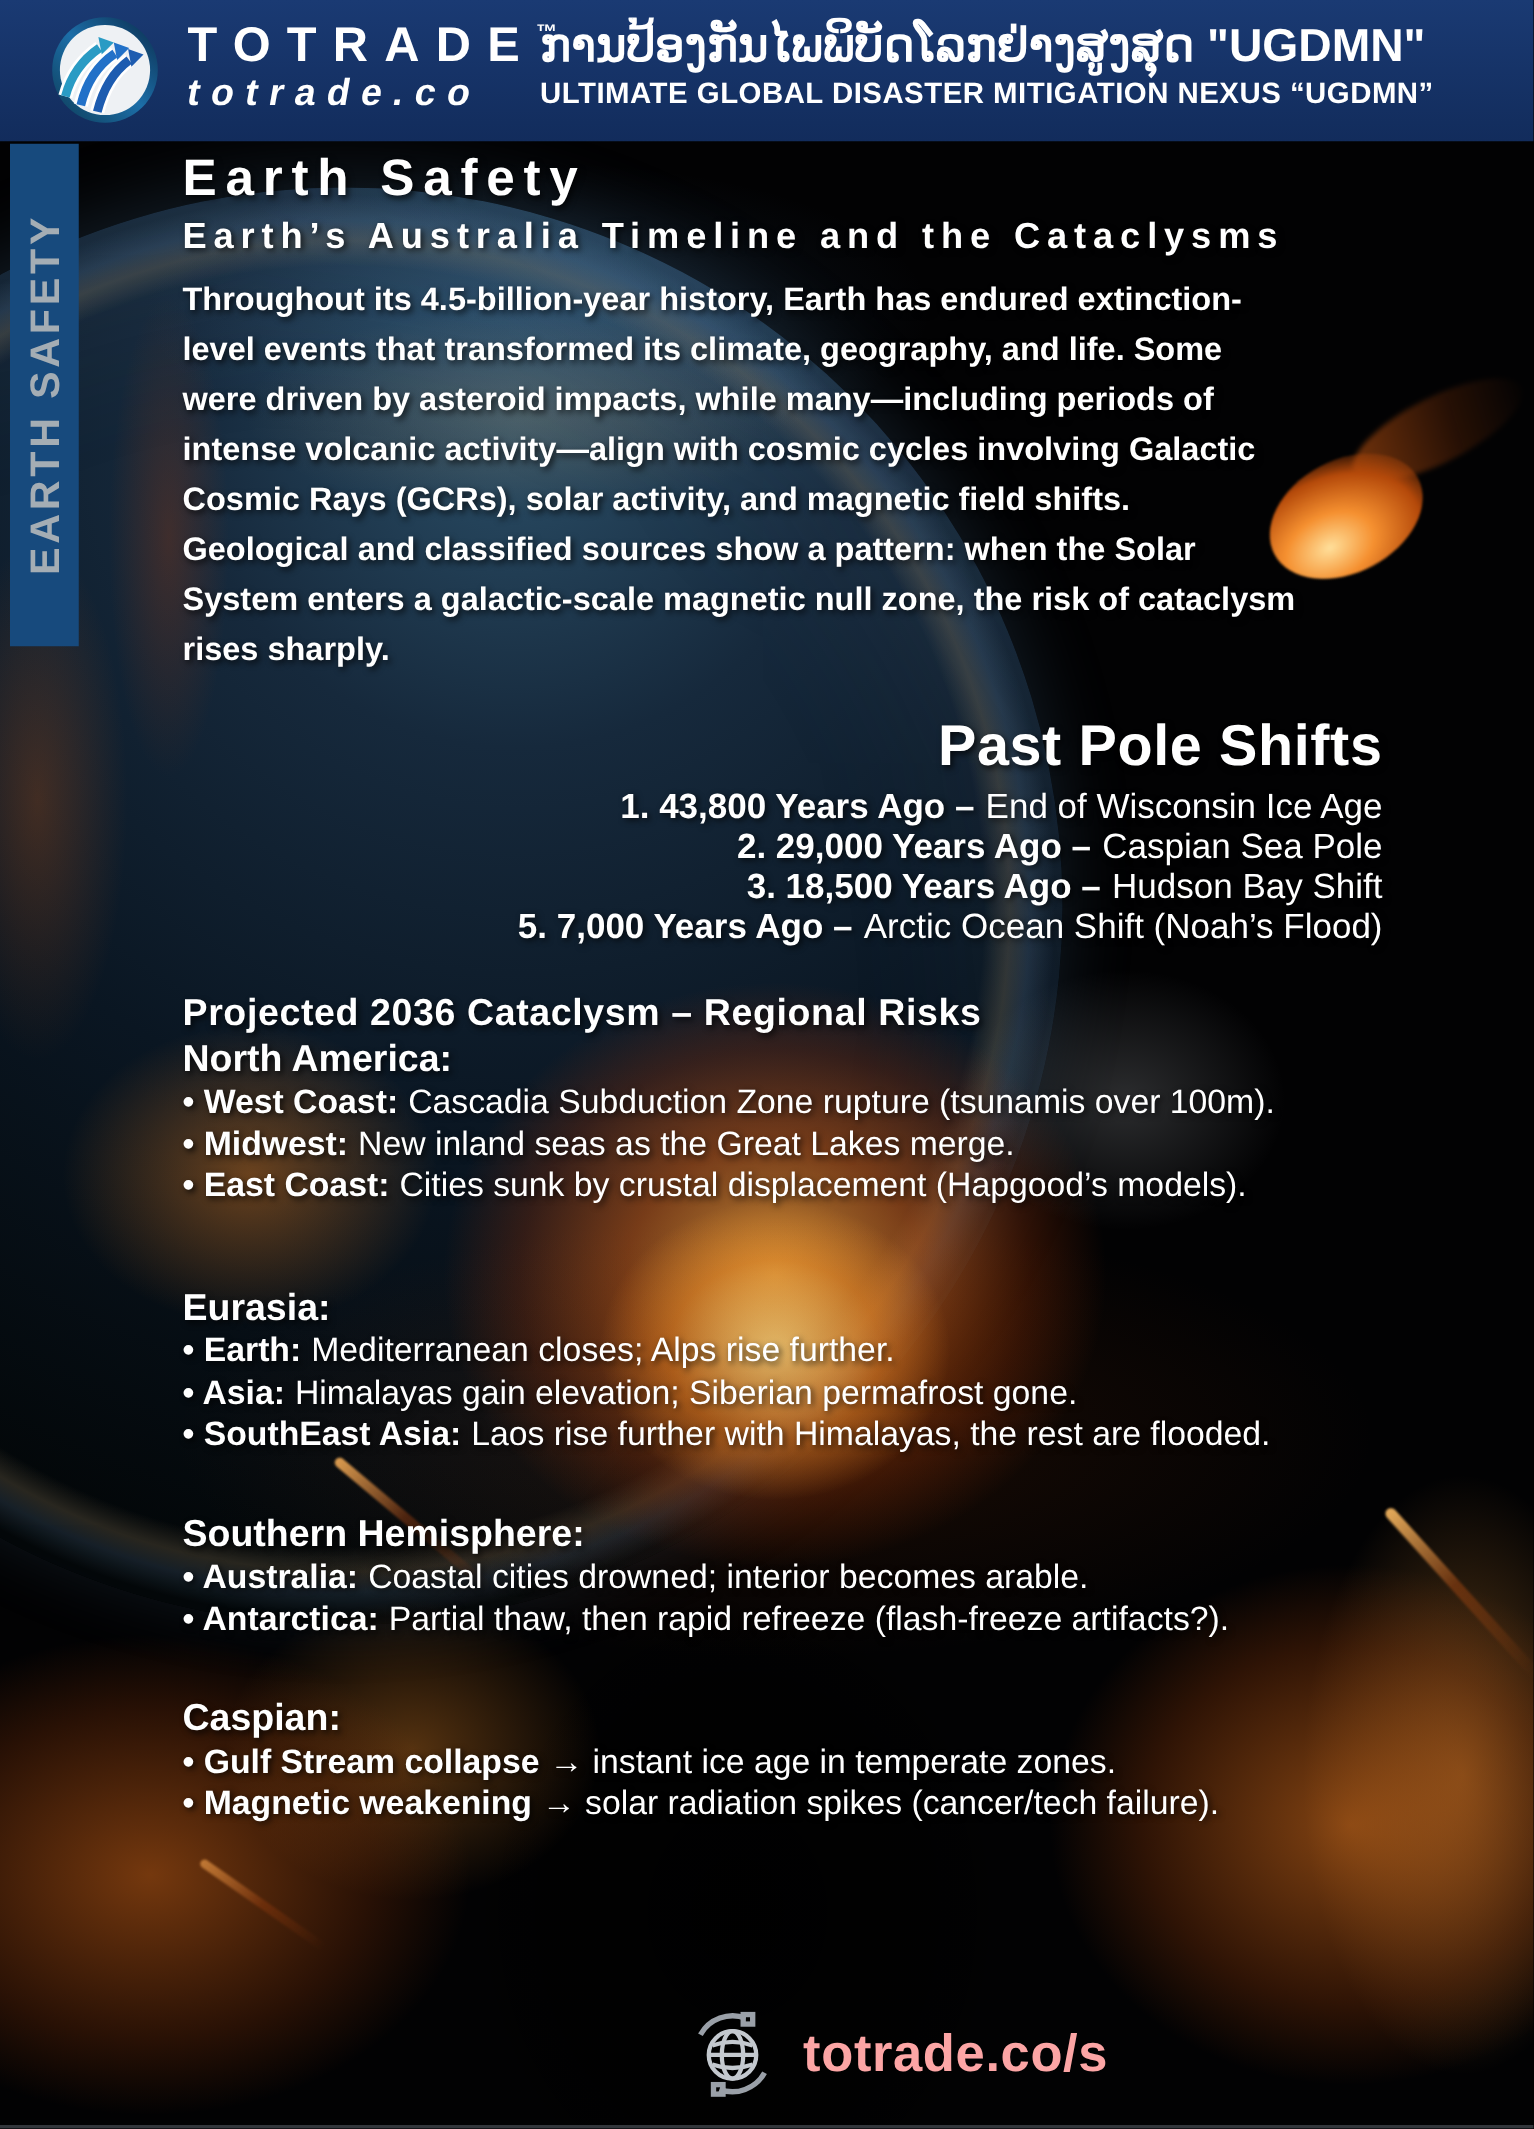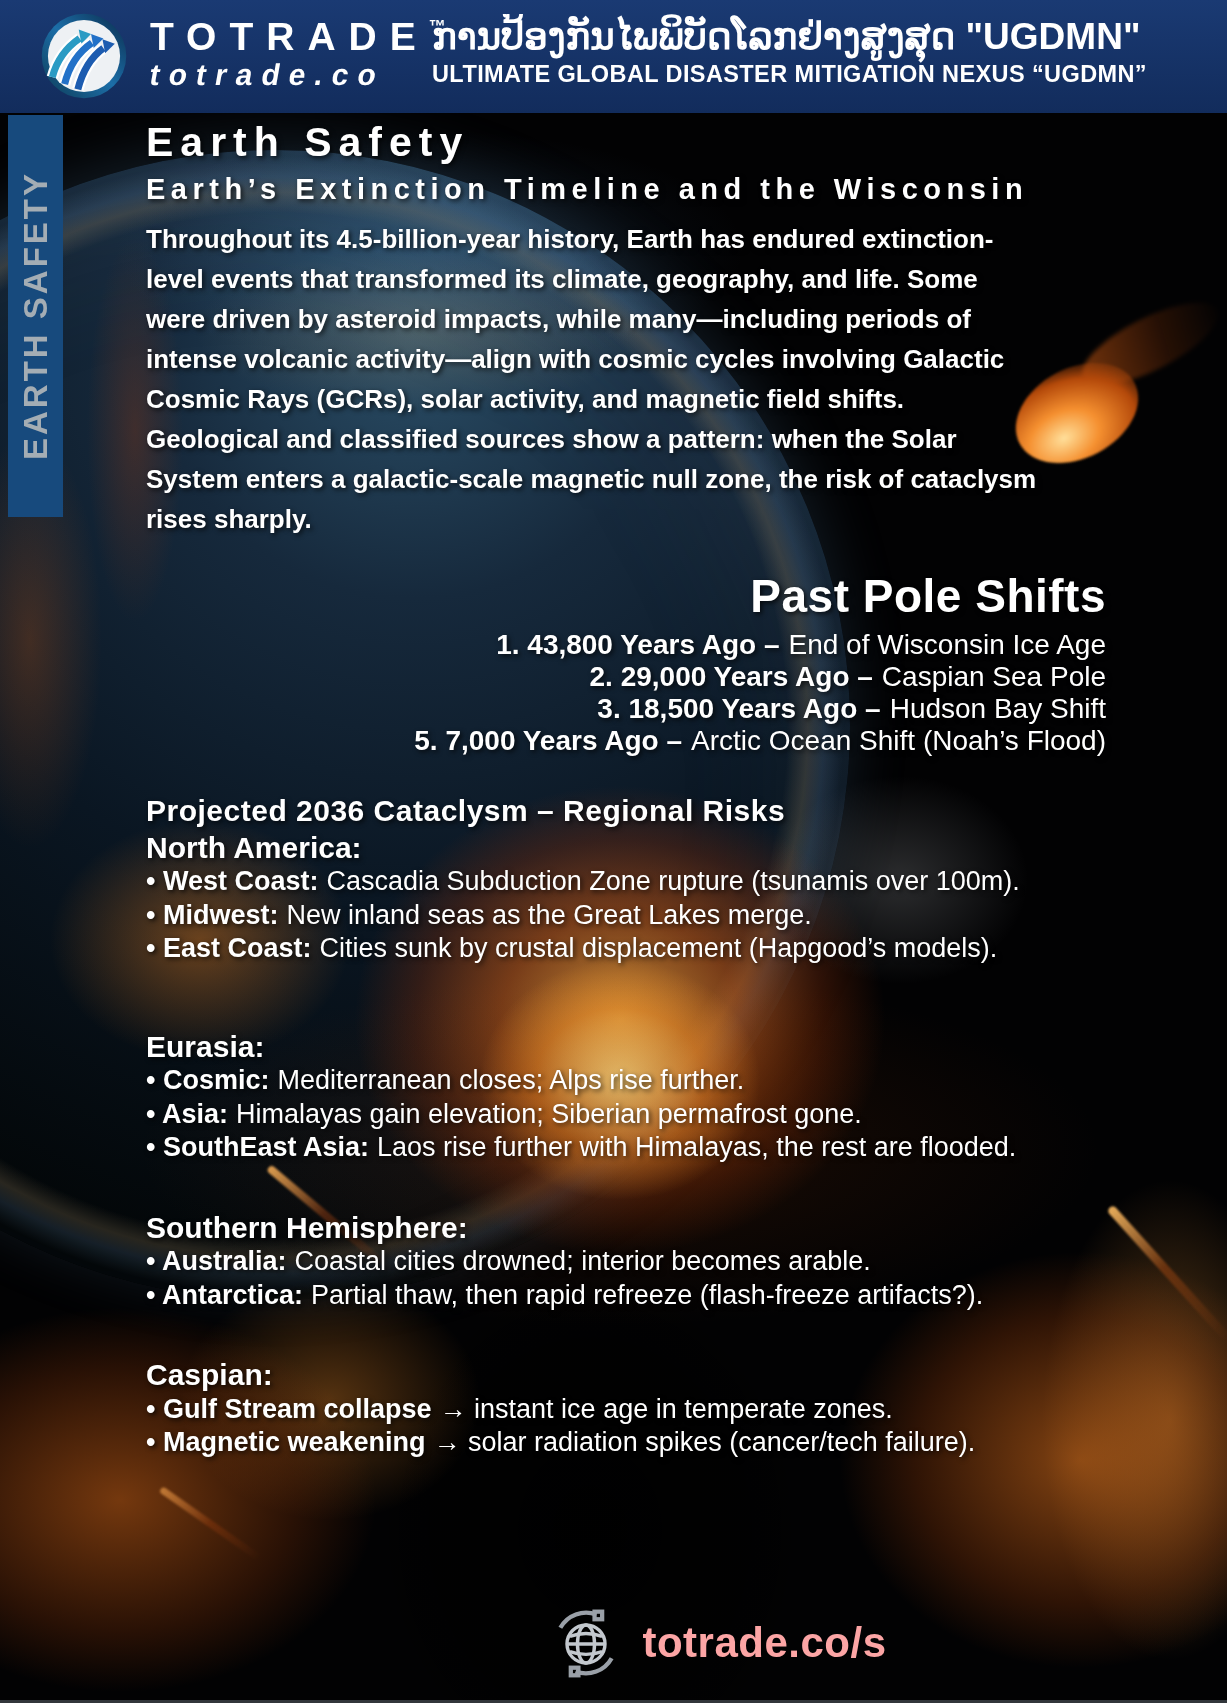--- a/index.html
+++ b/index.html
@@ -166,21 +166,21 @@
       <div class="en-title">ULTIMATE GLOBAL DISASTER MITIGATION NEXUS “UGDMN”</div>
     </div>
   </header>
 
   <div class="sidebar-tab">
     <span class="vtext">EARTH SAFETY</span>
   </div>
 
   <main class="content">
     <h1>Earth Safety</h1>
-    <h2>Earth’s Extinction Timeline and the Wisconsin</h2>
+    <h2>Earth’s Australia Timeline and the Cataclysms</h2>
     <p class="intro">Throughout its 4.5-billion-year history, Earth has endured extinction-level events that transformed its climate, geography, and life. Some were driven by asteroid impacts, while many—including periods of intense volcanic activity—align with cosmic cycles involving Galactic Cosmic Rays (GCRs), solar activity, and magnetic field shifts. Geological and classified sources show a pattern: when the Solar System enters a galactic-scale magnetic null zone, the risk of cataclysm rises sharply.</p>
 
     <section class="pole-shifts">
       <h3>Past Pole Shifts</h3>
       <div class="shift-item">
         <span class="shift-label">1. 43,800 Years Ago –</span><span class="shift-desc">End of Wisconsin Ice Age</span>
       </div>
       <div class="shift-item">
         <span class="shift-label">2. 29,000 Years Ago –</span><span class="shift-desc">Caspian Sea Pole</span>
       </div>
@@ -204,21 +204,21 @@
           <span class="b-label">Midwest:</span><span class="b-text">New inland seas as the Great Lakes merge.</span>
         </div>
         <div class="bullet">
           <span class="b-label">East Coast:</span><span class="b-text">Cities sunk by crustal displacement (Hapgood’s models).</span>
         </div>
       </div>
 
       <div class="region gap-lg">
         <h4>Eurasia:</h4>
         <div class="bullet">
-          <span class="b-label">Cosmic:</span><span class="b-text">Mediterranean closes; Alps rise further.</span>
+          <span class="b-label">Earth:</span><span class="b-text">Mediterranean closes; Alps rise further.</span>
         </div>
         <div class="bullet">
           <span class="b-label">Asia:</span><span class="b-text">Himalayas gain elevation; Siberian permafrost gone.</span>
         </div>
         <div class="bullet">
           <span class="b-label">SouthEast Asia:</span><span class="b-text">Laos rise further with Himalayas, the rest are flooded.</span>
         </div>
       </div>
 
       <div class="region">

